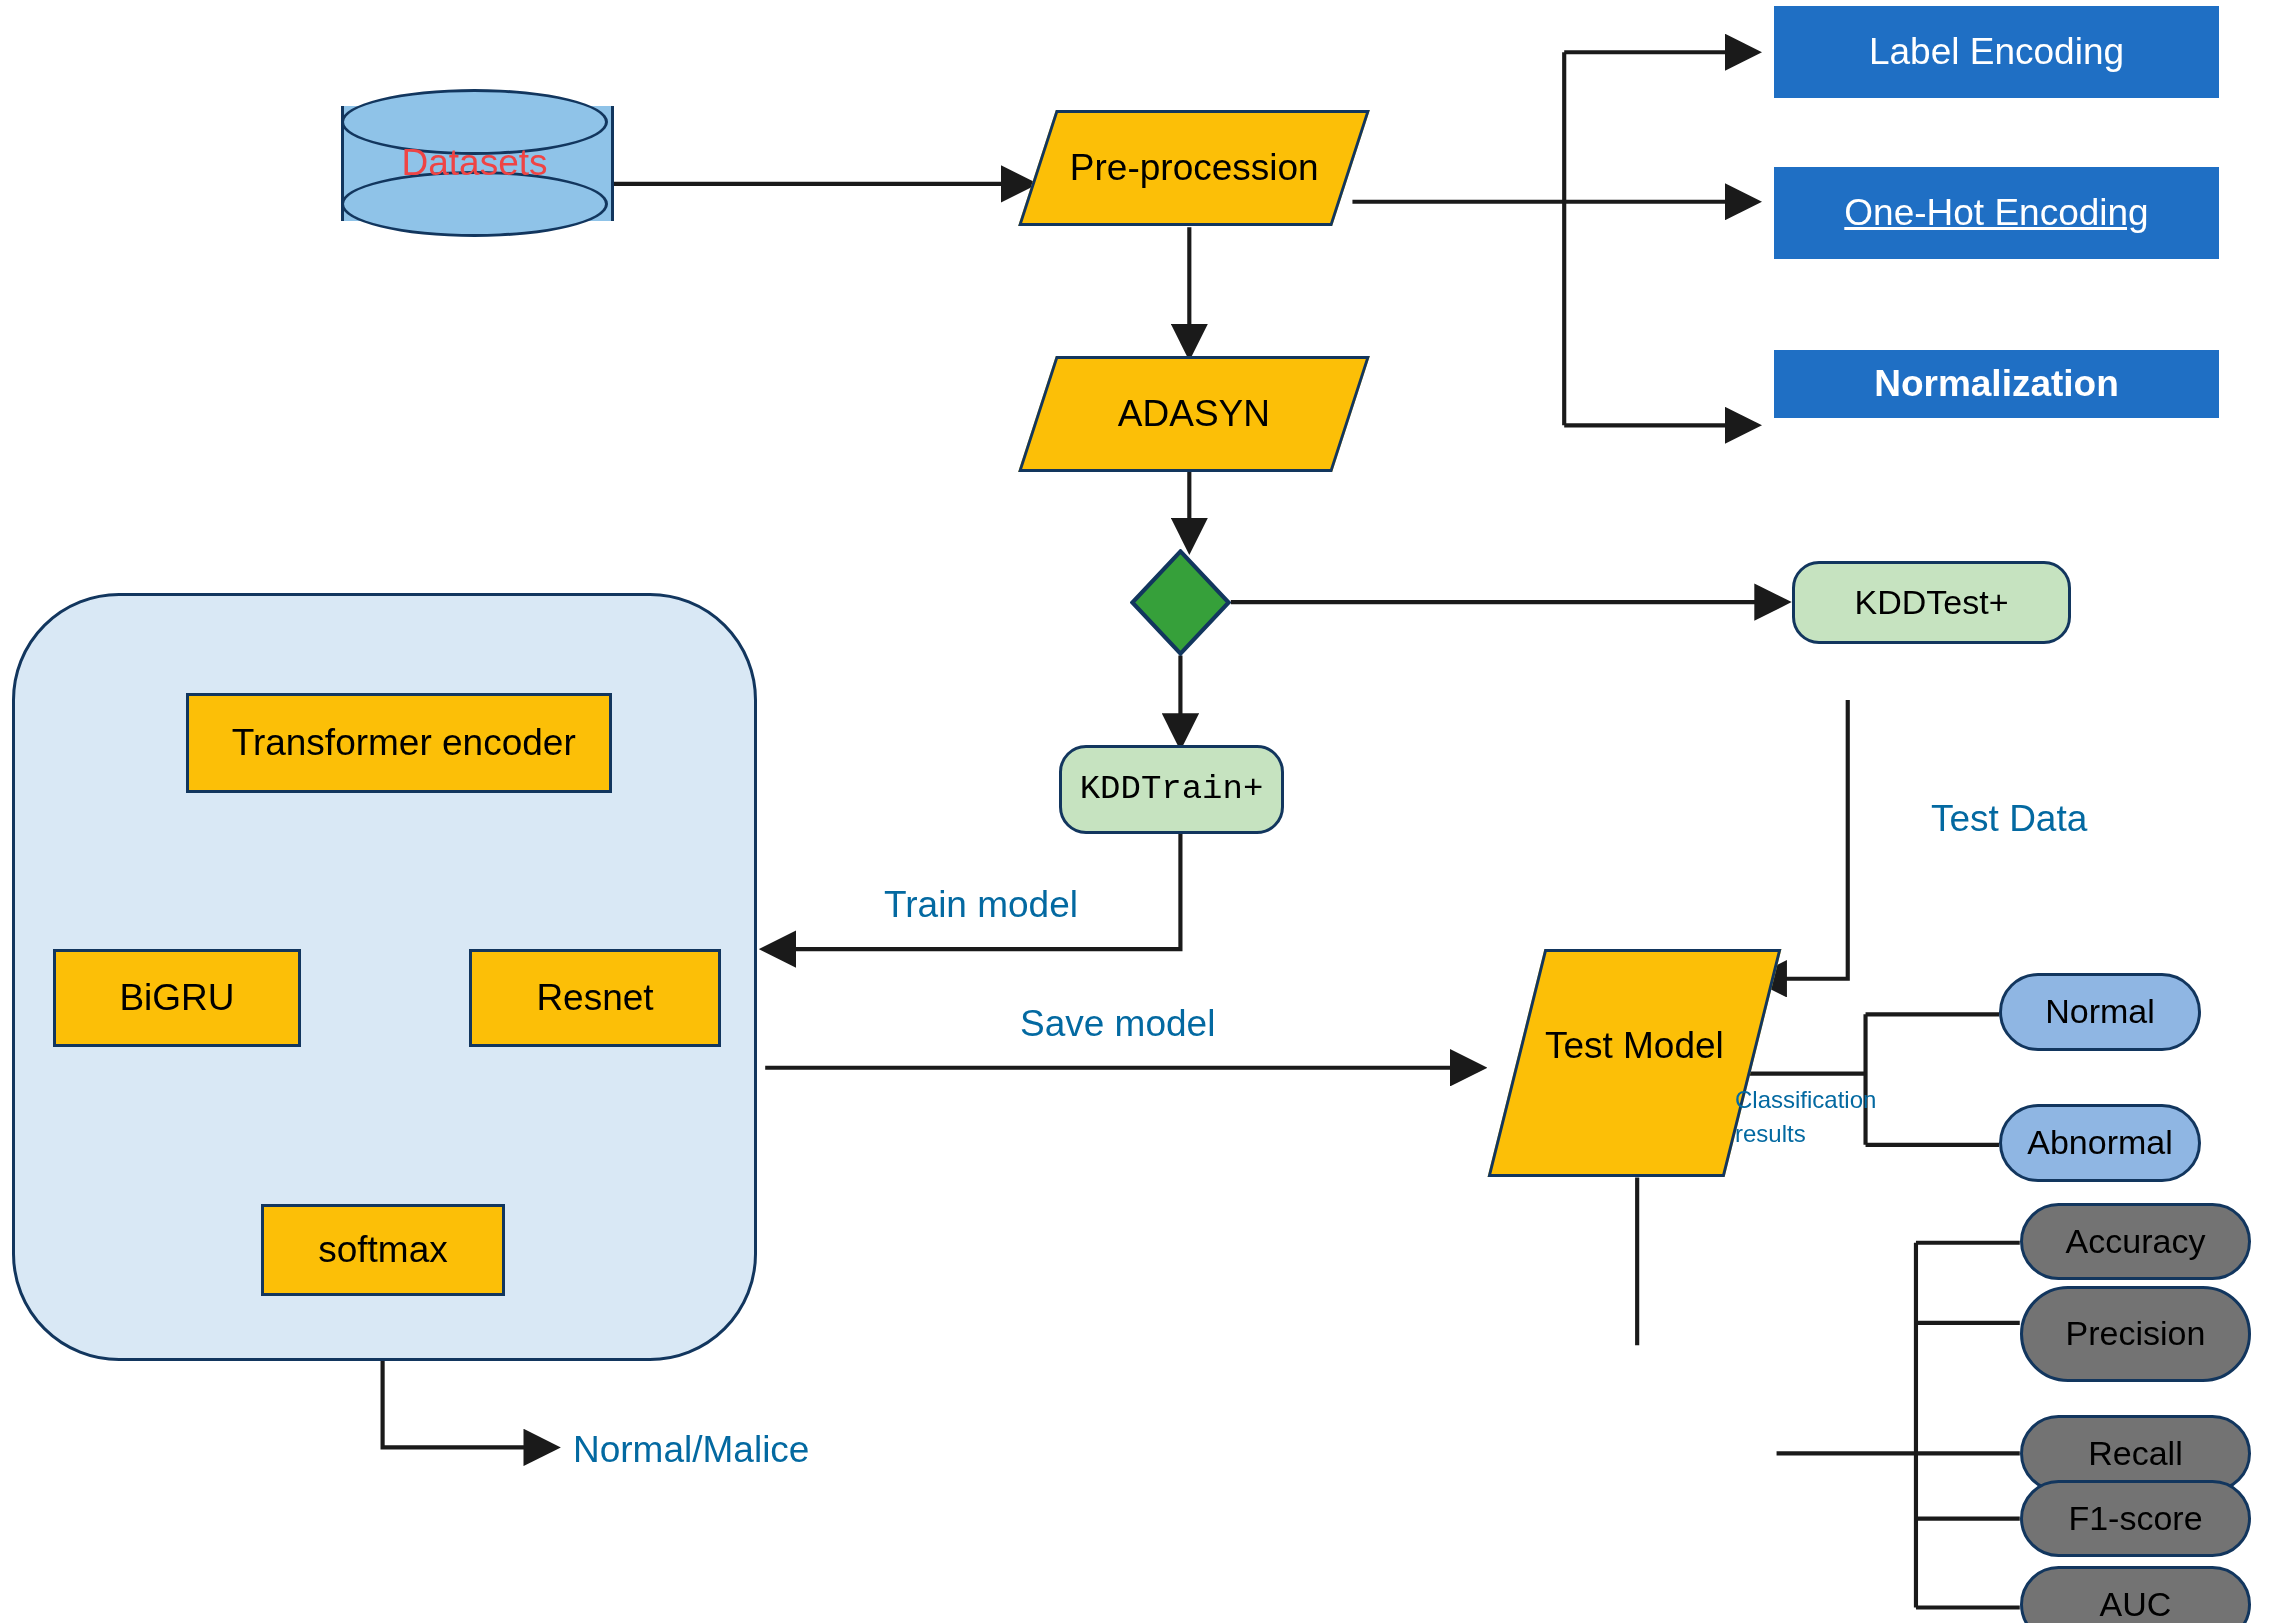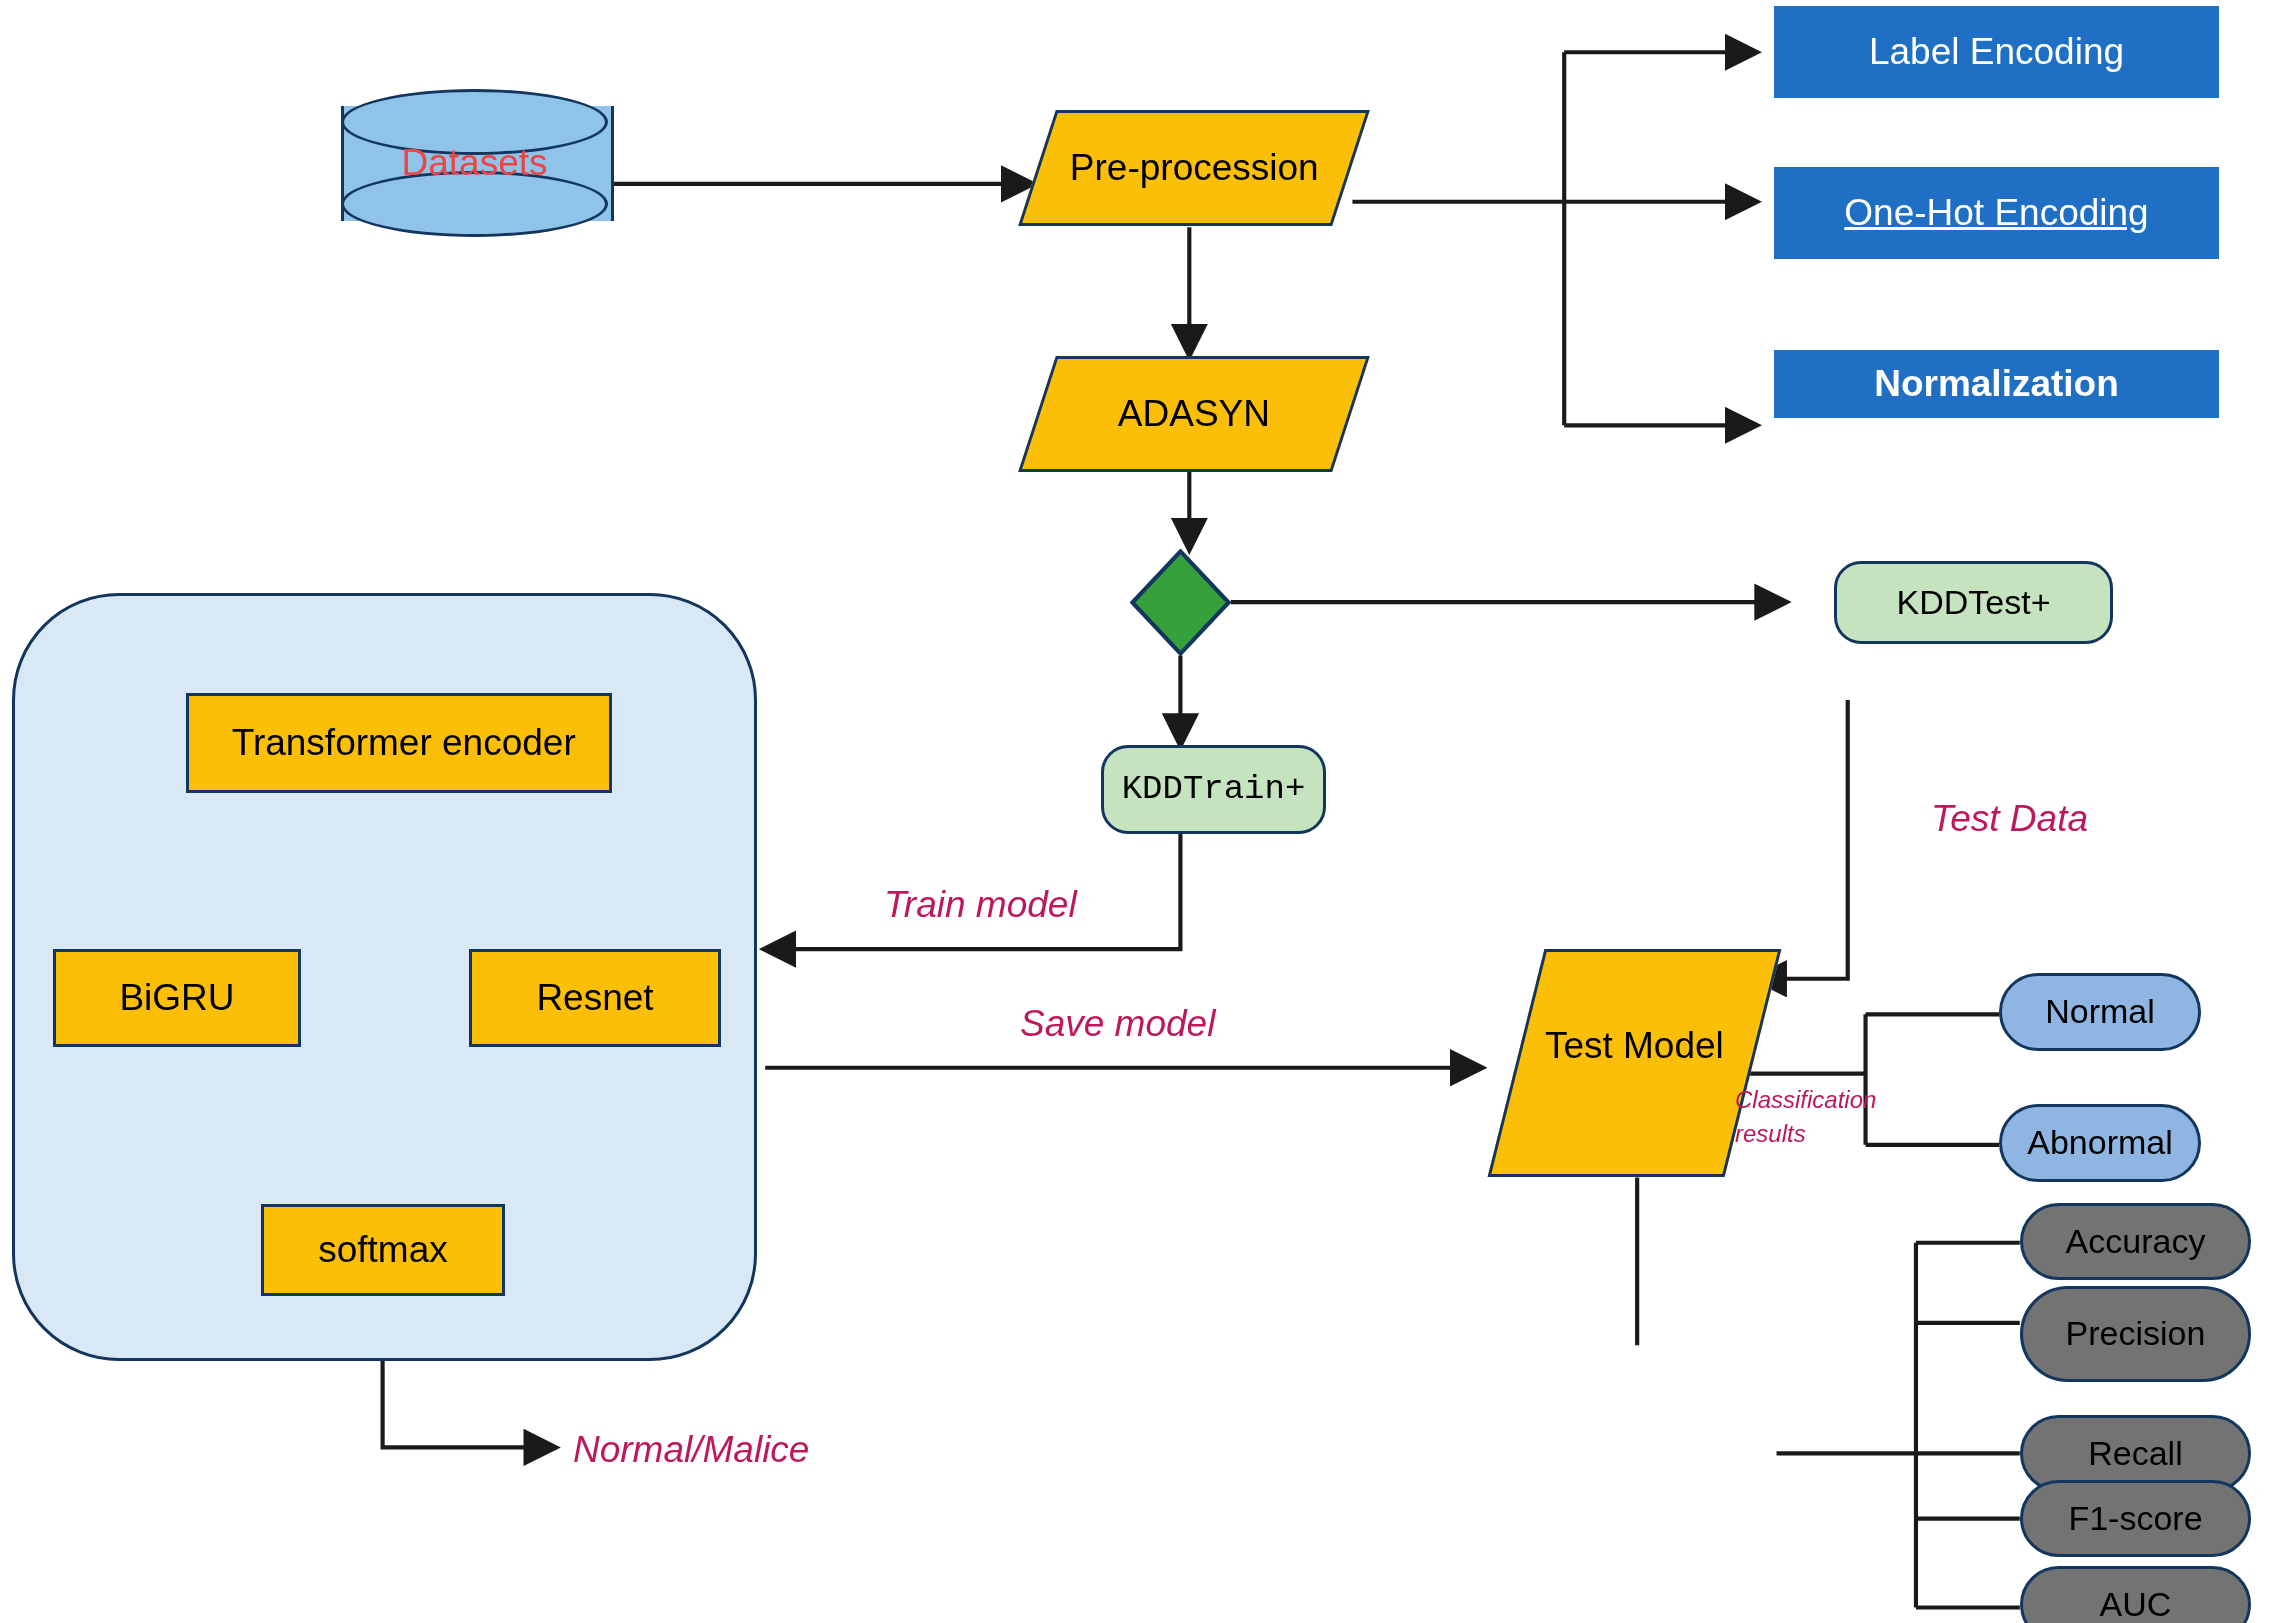--- a/index.html
+++ b/index.html
@@ -22,37 +22,37 @@
 
   
   .rect-blue{background:#1F6FC4;color:#ffffff;}
   
   .container-blue{background:#D9E8F5;border:3.6px solid #12365E;border-radius:107px;}
   
   .rect-lightblue{background:#8FC3E8;border:3.6px solid #12365E;}
   
   .pill-green{background:#737373;border:3.6px solid #12365E;border-radius:593px;}
   
-  .pill-paleg{background:#C6E3C0;border:3.6px solid #12365E;border-radius:27px;margin-left:42px;}
+  .pill-paleg{background:#C6E3C0;border:3.6px solid #12365E;border-radius:27px;}
   
   .pill-blue{background:#8FB6E3;border:3.6px solid #12365E;border-radius:593px;}
 
   
   .cyl{position:absolute;}
   .cyl .body{position:absolute;left:0;top:16.6px;width:100%;height:calc(100% - 33px);
              background:#8FC3E8;border-left:3.6px solid #12365E;border-right:3.6px solid #12365E;}
   .cyl .top{position:absolute;left:0;top:0;width:100%;height:66px;border-radius:50%;
             background:#8FC3E8;border:3.6px solid #12365E;box-sizing:border-box;}
   .cyl .bot{position:absolute;left:0;bottom:0;width:100%;height:66px;border-radius:50%;
             background:#8FC3E8;border:3.6px solid #12365E;box-sizing:border-box;}
   .cyl .lbl{position:absolute;left:0;top:0;width:100%;height:100%;
             display:flex;align-items:center;justify-content:center;color:#ef4444;}
 
   
-  .txt{position:absolute;color:#be185d;white-space:nowrap;font-style:italic;}
+  .txt{position:absolute;color:#0369a1;white-space:nowrap;}
 
   .fs-big{font-size:37px;}
   .fs-med{font-size:34px;}
   .fs-xs{font-size:24px;}
 </style>
 </head>
 <body>
 
 <div id="stage">
 

